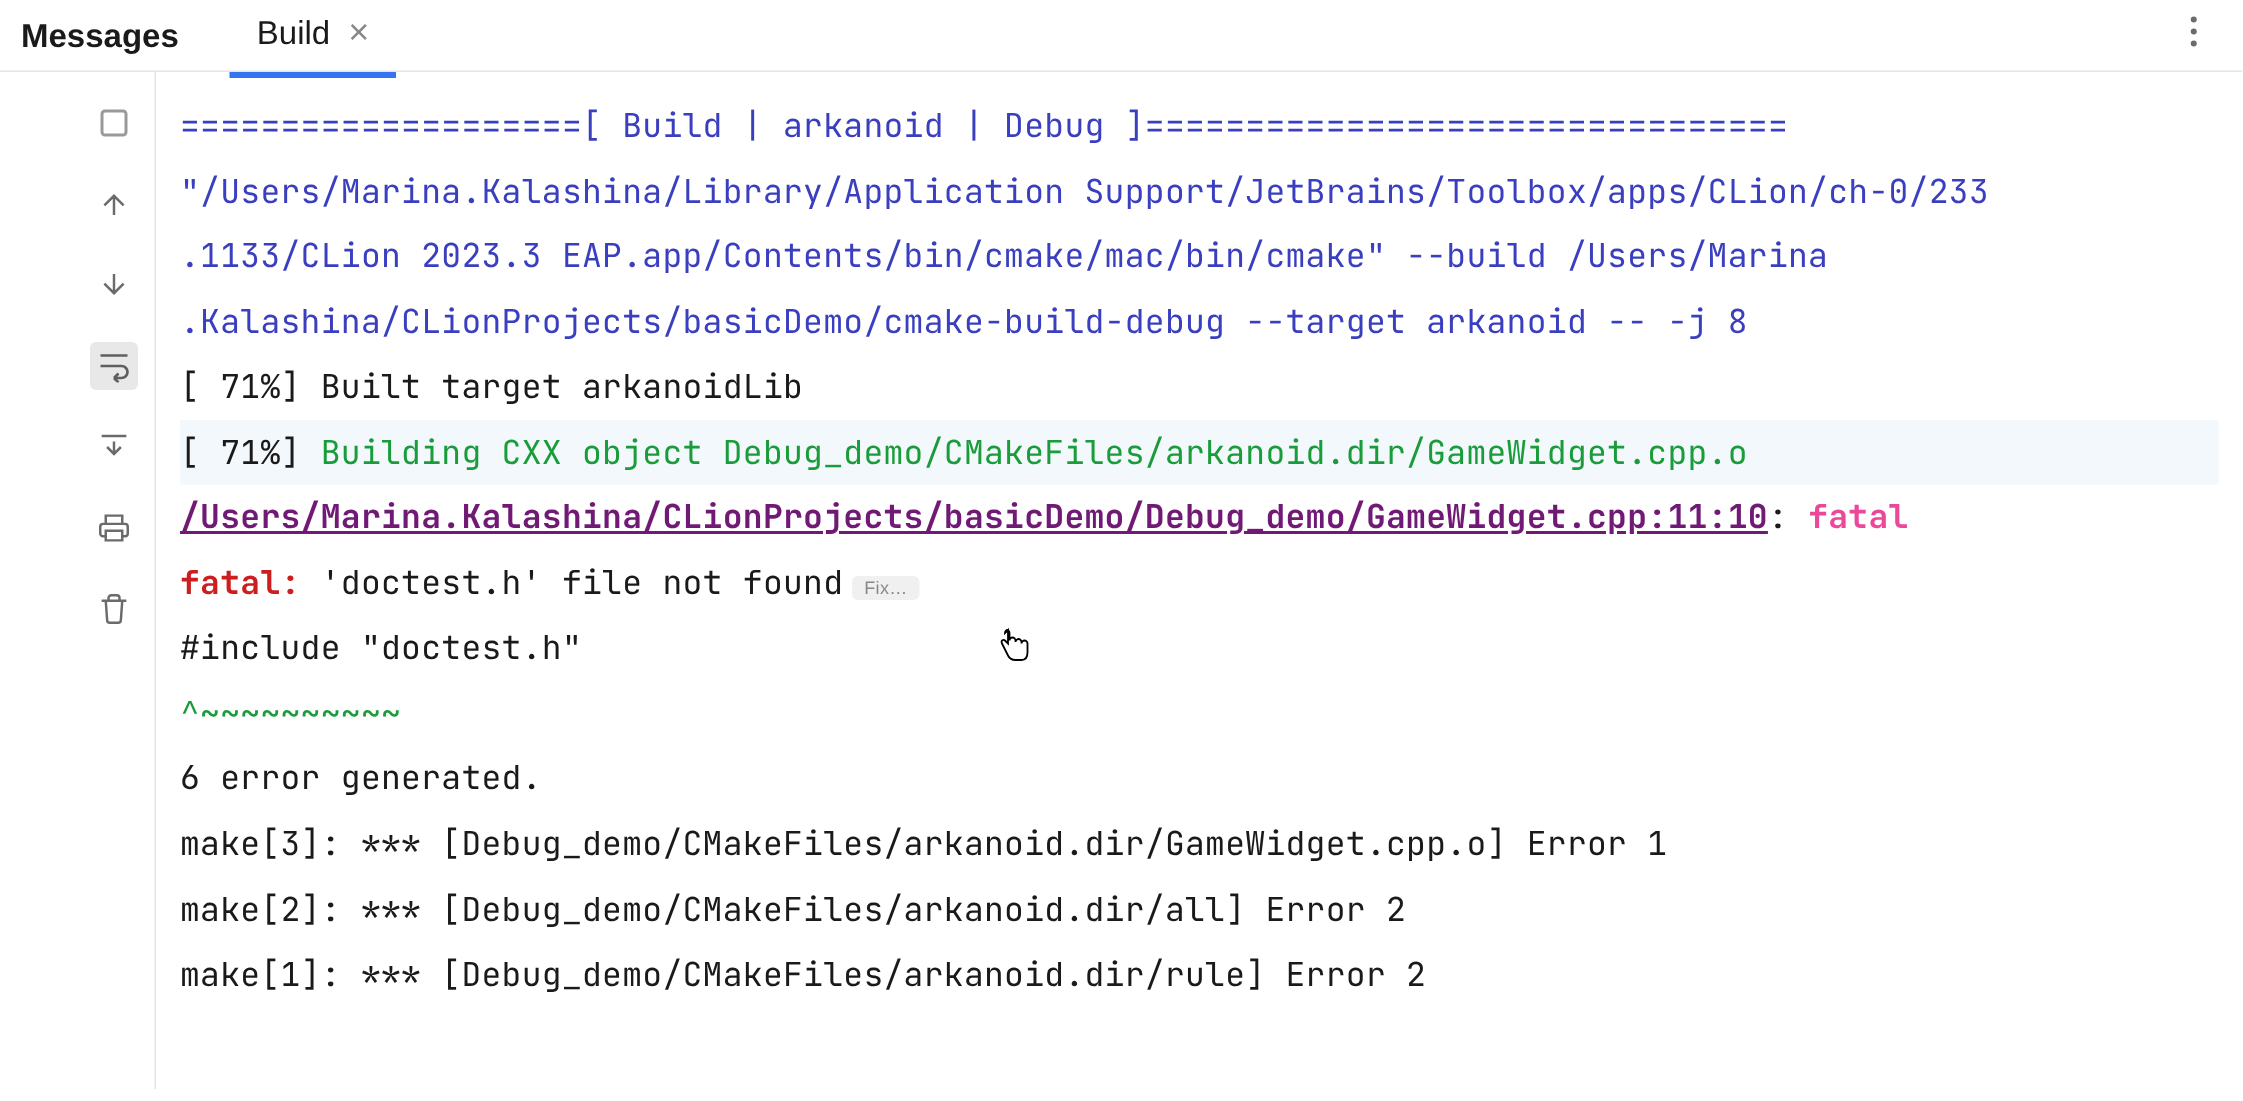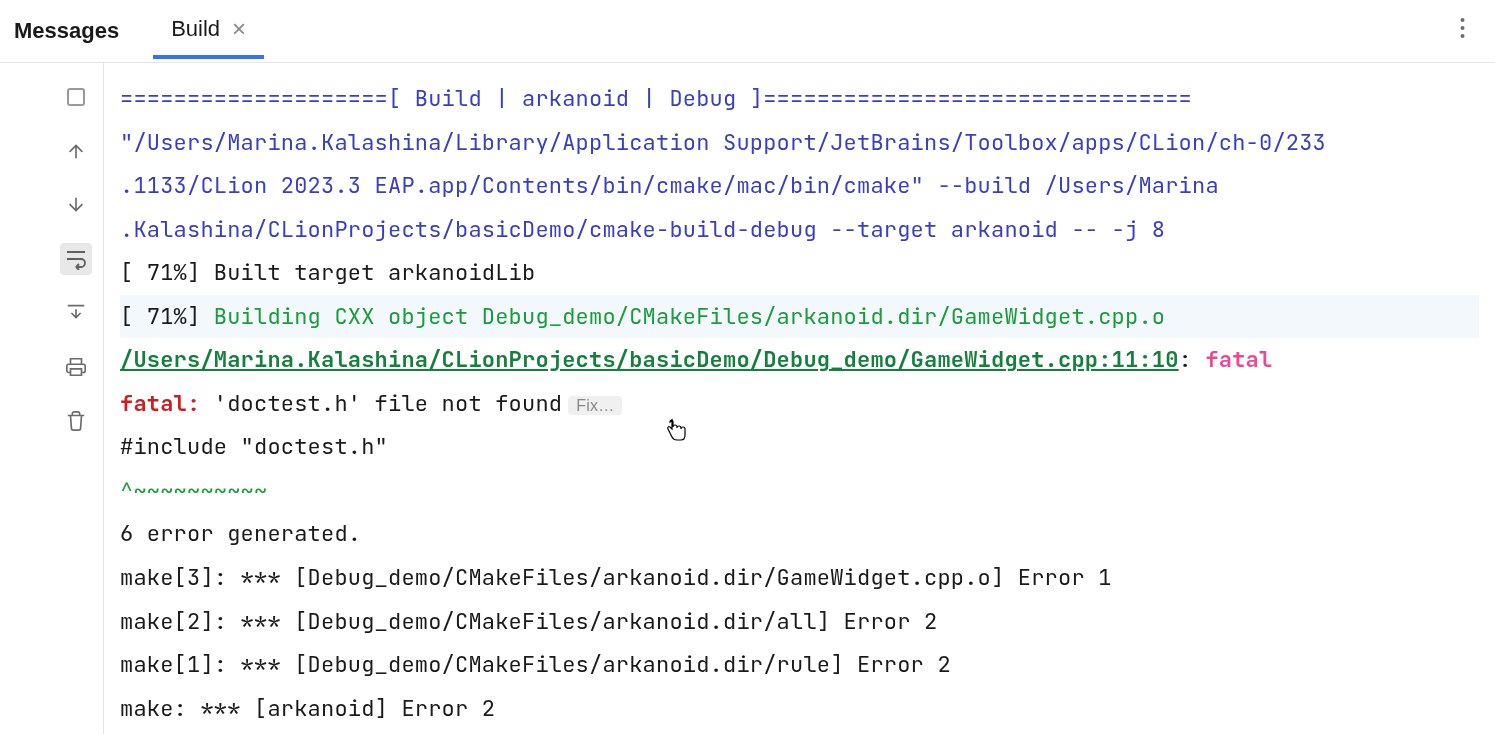--- a/index.html
+++ b/index.html
@@ -6,21 +6,21 @@
     body {
       font-family: -apple-system, BlinkMacSystemFont, "Segoe UI", sans-serif;
       background: #ffffff;
       width: 1495px;
       height: 734px;
       overflow: hidden;
     }
     .header {
       display: flex;
       align-items: center;
-      height: 63px;
+      height: 48px;
       border-bottom: 1px solid #e5e5e5;
       padding: 0 8px;
       position: relative;
     }
     .header-title {
       font-size: 22px;
       font-weight: 600;
       color: #1a1a1a;
       padding: 0 10px 0 6px;
     }
@@ -88,38 +88,38 @@
       font-family: "JetBrains Mono", "Menlo", "Consolas", monospace;
       font-size: 22px;
       line-height: 1.98;
       color: #1a1a1a;
       overflow-y: auto;
       letter-spacing: 0.2px;
     }
     .blue-text { color: #3a3fbf; }
     .green-text { color: #1a9c3a; }
     .link-text {
-      color: #15803d;
+      color: #701a75;
       text-decoration: underline;
       font-weight: 600;
       cursor: pointer;
     }
     .highlighted-row {
       background: #f2f8fc;
       display: inline-block;
       width: 100%;
     }
     .fix-button {
       background: #f0f0f0;
       color: #888;
       padding: 1px 8px;
       border-radius: 4px;
       margin-left: 6px;
       font-family: -apple-system, sans-serif;
-      font-size: 16px;
+      font-size: 12px;
       cursor: pointer;
     }
     .cursor-hand {
       position: absolute;
       left: 662px;
       top: 416px;
       pointer-events: none;
     }
     .fatal-error-red { color: #ec4899; font-weight: 600; }
     .error-label-red { color: #cc1e1e; font-weight: 600; }
@@ -187,21 +187,20 @@
     <div><span>[ 71%] </span><span>Built target arkanoidLib</span></div>
     <div class="highlighted-row"><span>[ 71%] </span><span class="green-text">Building CXX object Debug_demo/CMakeFiles/arkanoid.dir/GameWidget.cpp.o</span></div>
     <div><span class="link-text">/Users/Marina.Kalashina/CLionProjects/basicDemo/Debug_demo/GameWidget.cpp:11:10</span><span>: </span><span class="fatal-error-red">fatal</span></div>
     <div><span class="error-label-red"> fatal: </span><span style="font-weight:400">'doctest.h' file not found</span><span class="fix-button">Fix…</span></div>
     <div><span>#include "doctest.h"</span></div>
     <div><span class="green-text">         ^~~~~~~~~~~</span></div>
     <div><span>6 error generated.</span></div>
     <div><span>make[3]: *** [Debug_demo/CMakeFiles/arkanoid.dir/GameWidget.cpp.o] Error 1</span></div>
     <div><span>make[2]: *** [Debug_demo/CMakeFiles/arkanoid.dir/all] Error 2</span></div>
     <div><span>make[1]: *** [Debug_demo/CMakeFiles/arkanoid.dir/rule] Error 2</span></div>
-    <div><span>make: *** [arkanoid] Error 2</span></div>
   </div>
 </div>
 
 <div class="cursor-hand">
   <svg width="28" height="28" viewBox="0 0 28 28">
     <path d="M10 4 v9 l-2-2 c-1-1-3 0-2 2 l4 8 c1 2 2 3 5 3 h4 c3 0 4-2 4-5 v-6 c0-1-1-2-2-2 s-2 1-2 2 v-1 c0-1-1-2-2-2 s-2 1-2 2 v-1 c0-1-1-2-2-2 s-2 1-2 2 v-5 c0-1-1-2-1.5-2 s-1.5 1-1.5 2 z" fill="#fff" stroke="#000" stroke-width="1.2"></path>
   </svg>
 </div>
 
 </body></html>

